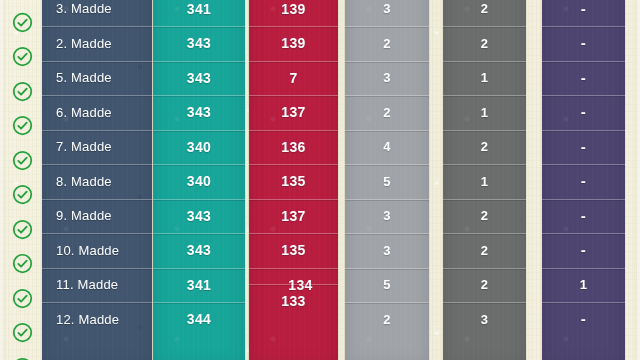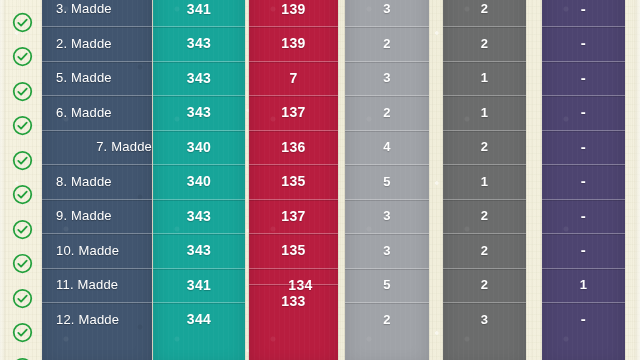--- a/index.html
+++ b/index.html
@@ -211,21 +211,21 @@
           <span>2. Madde</span>
         </div>
         <div class="cell" style="top: 84.5px; height: 34.5px;">
           <div class="sep"></div>
           <span>5. Madde</span>
         </div>
         <div class="cell" style="top: 119px; height: 34.5px;">
           <div class="sep"></div>
           <span>6. Madde</span>
         </div>
-        <div class="cell" style="top: 153.5px; height: 34.5px; justify-content: flex-end;">
+        <div class="cell" style="top: 153.5px; height: 34.5px;">
           <div class="sep"></div>
           <span>7. Madde</span>
         </div>
         <div class="cell" style="top: 188px; height: 34.5px;">
           <div class="sep"></div>
           <span>8. Madde</span>
         </div>
         <div class="cell" style="top: 222.5px; height: 34.5px;">
           <div class="sep"></div>
           <span>9. Madde</span>

